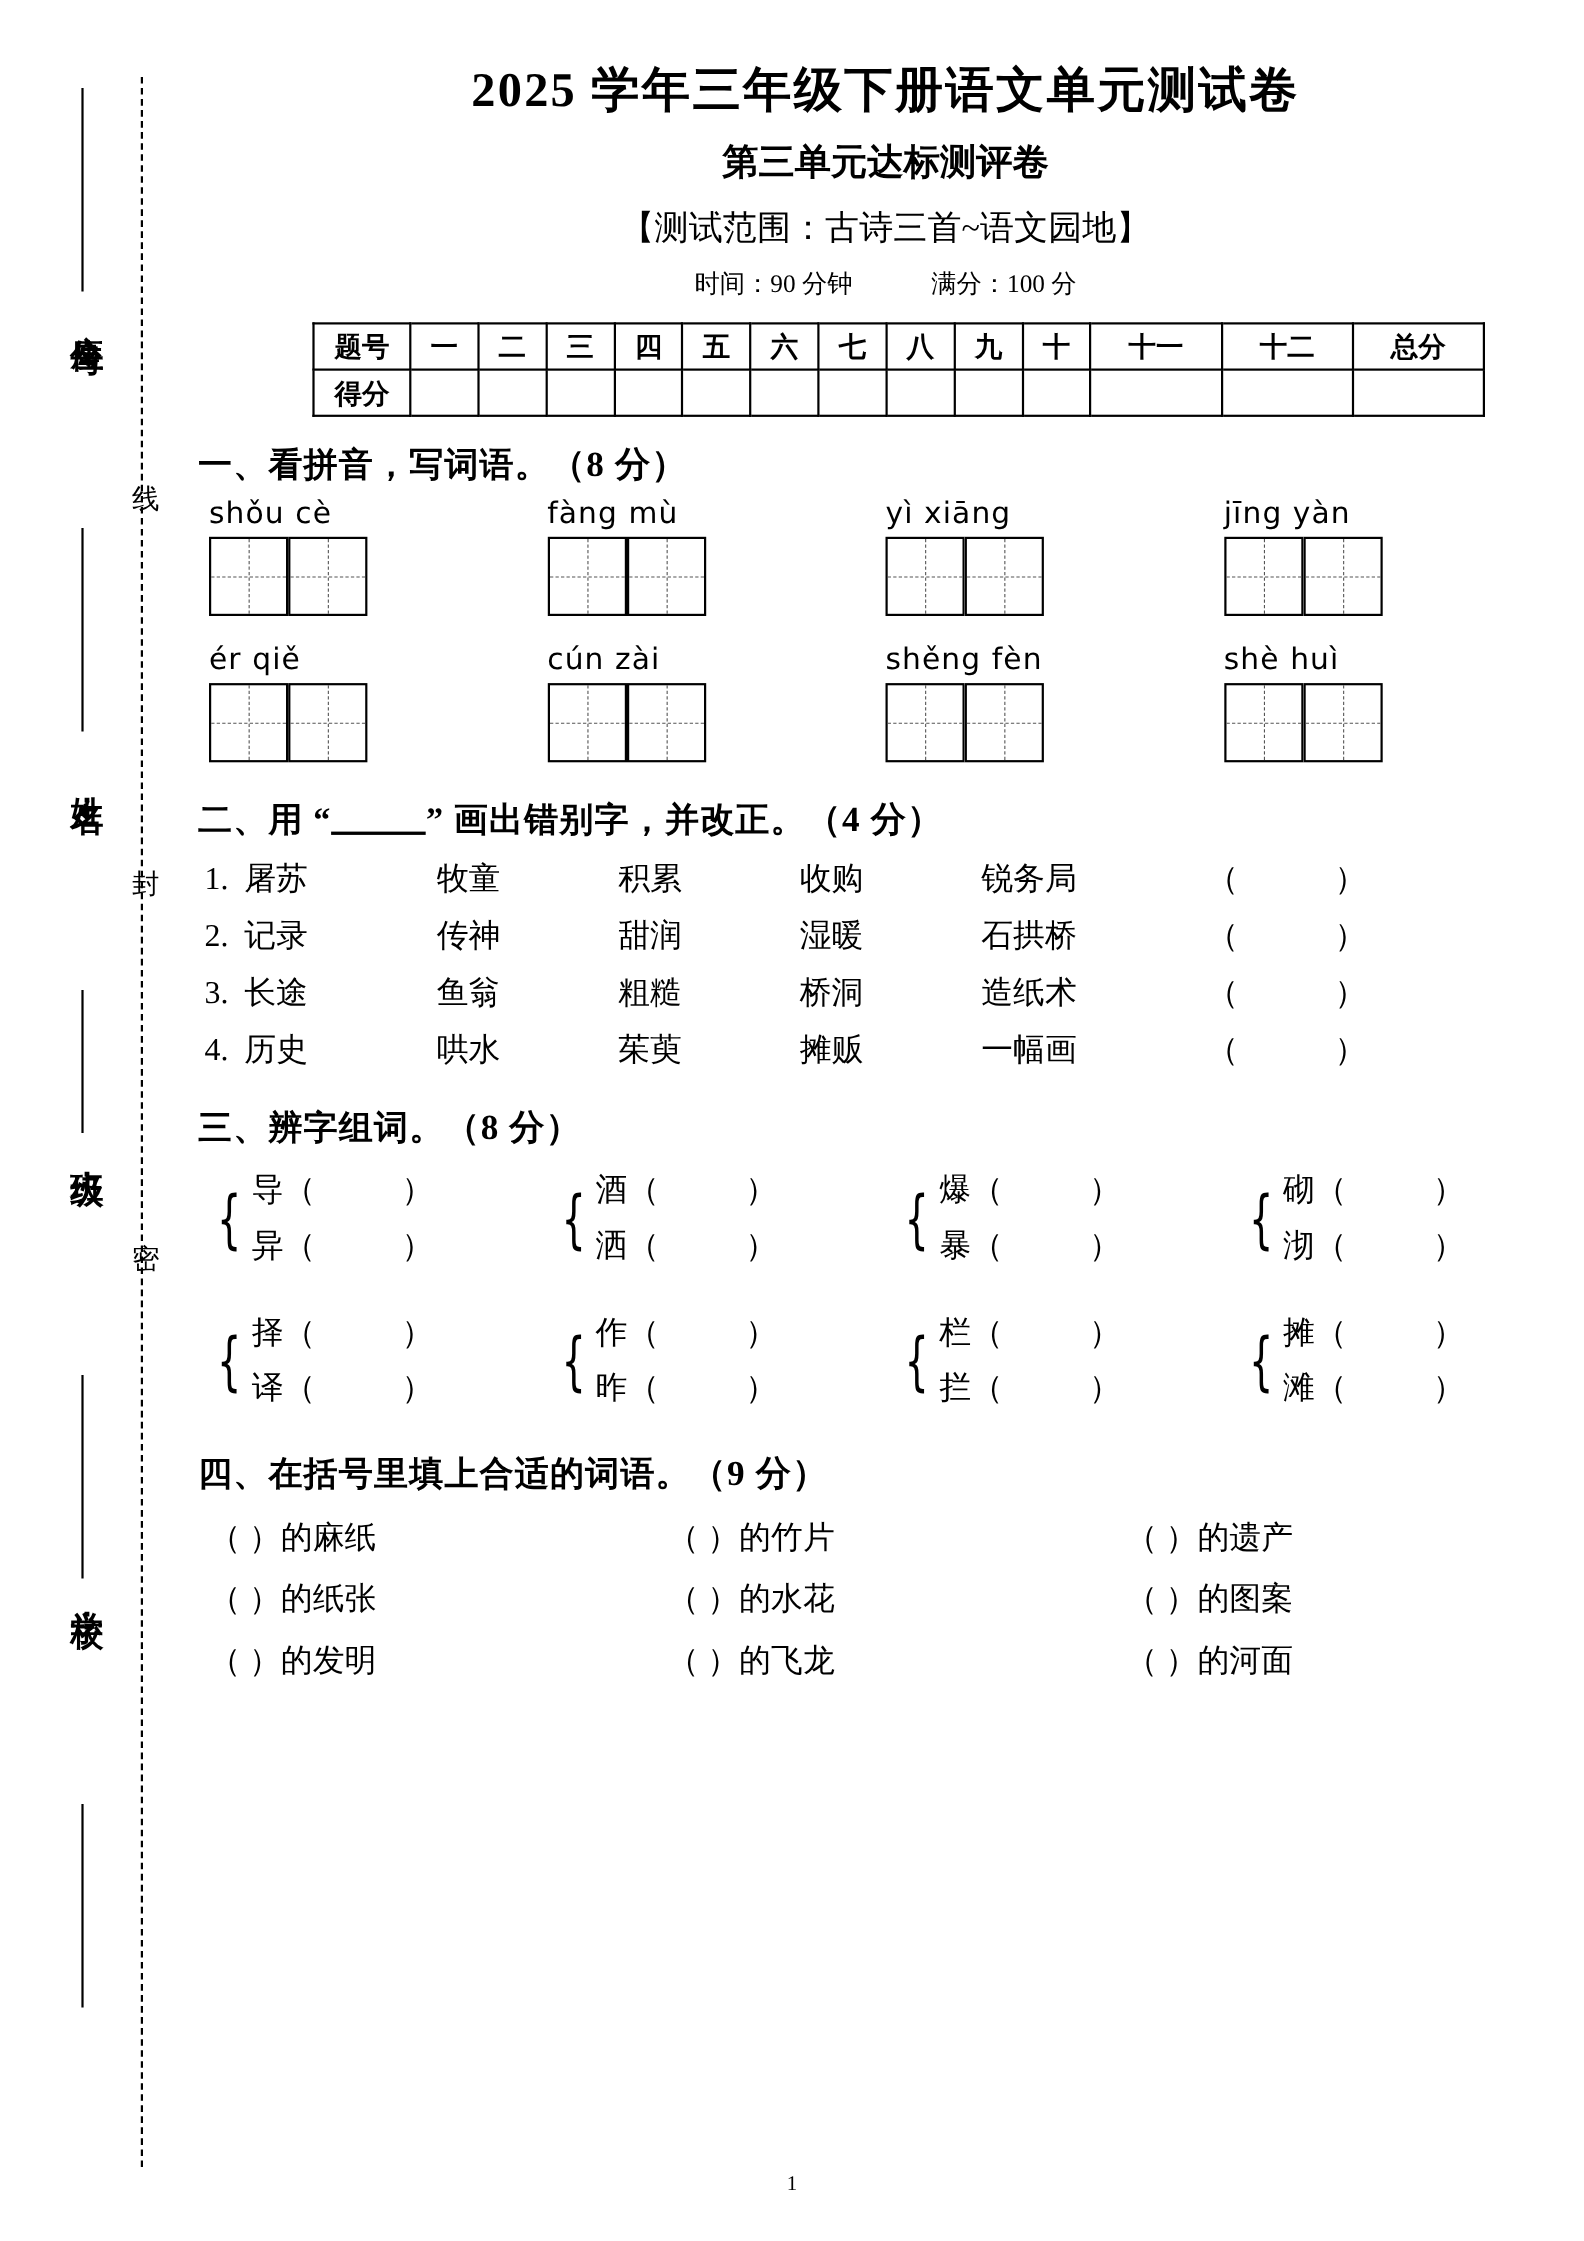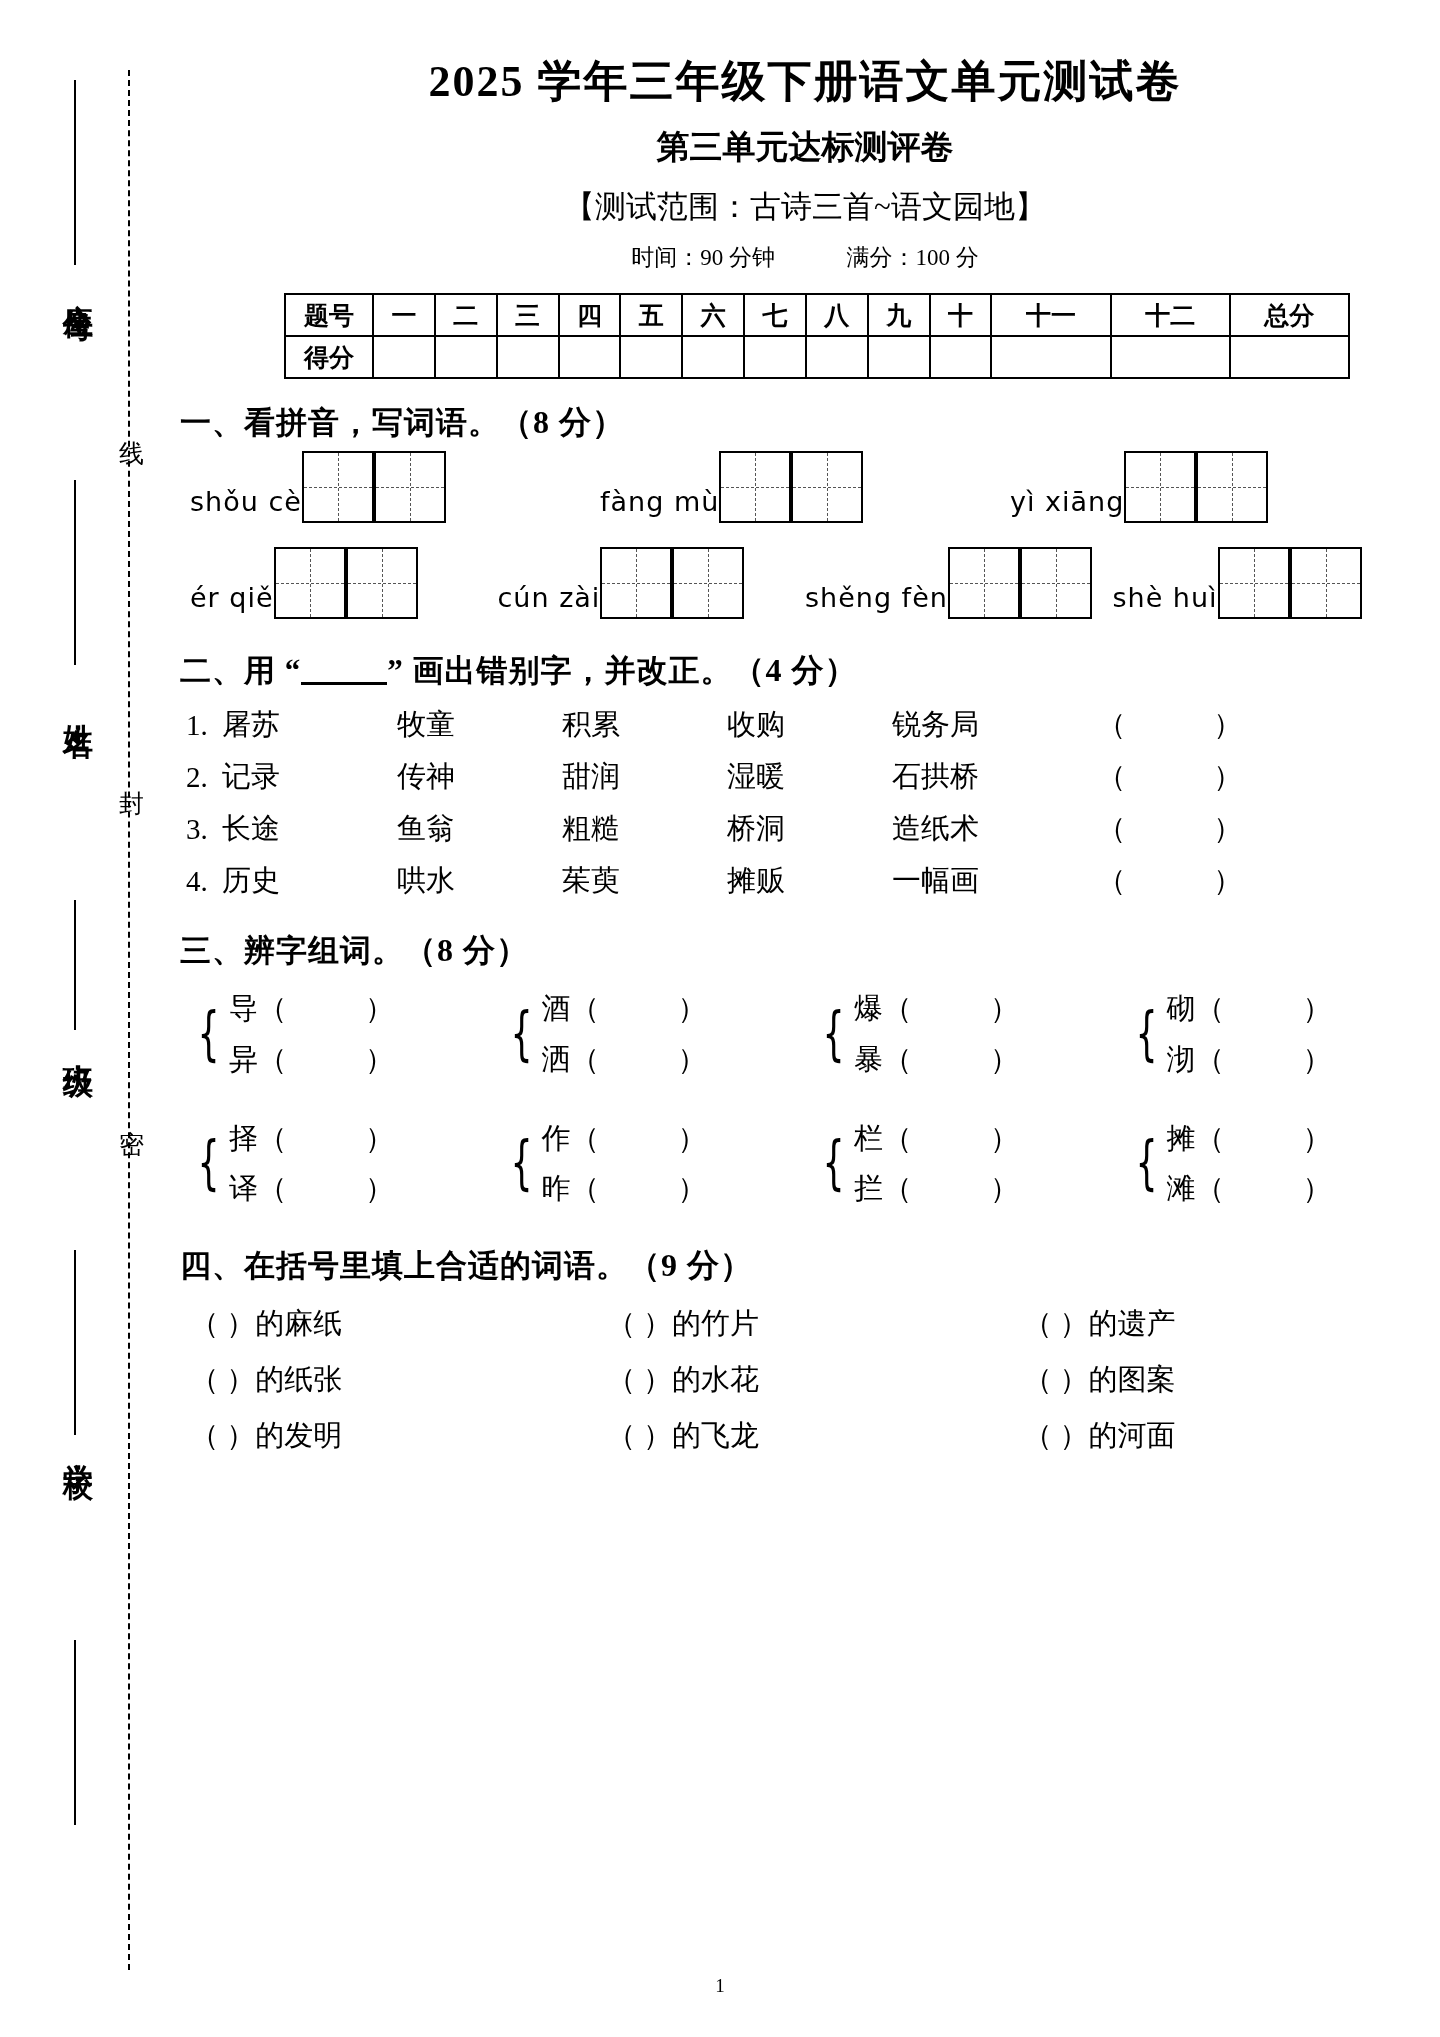--- a/index.html
+++ b/index.html
@@ -86,21 +86,21 @@
     letter-spacing:1px;
   }
   .sec-title .pts { font-size:32px; font-weight:bold; }
   .underline-blank {
     display:inline-block; width:86px; border-bottom:3px solid #000;
     vertical-align:-4px;
   }
 
   
   .py-row { display:flex; margin-top:6px; padding:0 20px; }
-  .py-cellbox { flex:1; display:flex; flex-direction:row; align-items:flex-end; }
+  .py-cellbox { flex:1; display:flex; flex-direction:column; align-items:flex-start; }
   .py-text {
     font-family:"DejaVu Sans", sans-serif;
     font-size:27px; margin-bottom:6px; letter-spacing:1px;
   }
   .tian { display:flex; }
   .tian .sq {
     width:72px; height:72px;
     border:2px solid #000;
     position:relative;
     background:#fff;
@@ -239,20 +239,27 @@
             <div class="sq"></div>
           </div>
       </div>
       <div class="py-cellbox">
         <div class="py-text">yì xiāng</div>
         <div class="tian">
             <div class="sq"></div>
             <div class="sq"></div>
           </div>
       </div>
+      <div class="py-cellbox">
+        <div class="py-text">jīng yàn</div>
+        <div class="tian">
+            <div class="sq"></div>
+            <div class="sq"></div>
+          </div>
+      </div>
     </div>
 
     <div class="py-row" style="margin-top:24px;">
       <div class="py-cellbox">
         <div class="py-text">ér qiě</div>
         <div class="tian">
             <div class="sq"></div>
             <div class="sq"></div>
           </div>
       </div>

